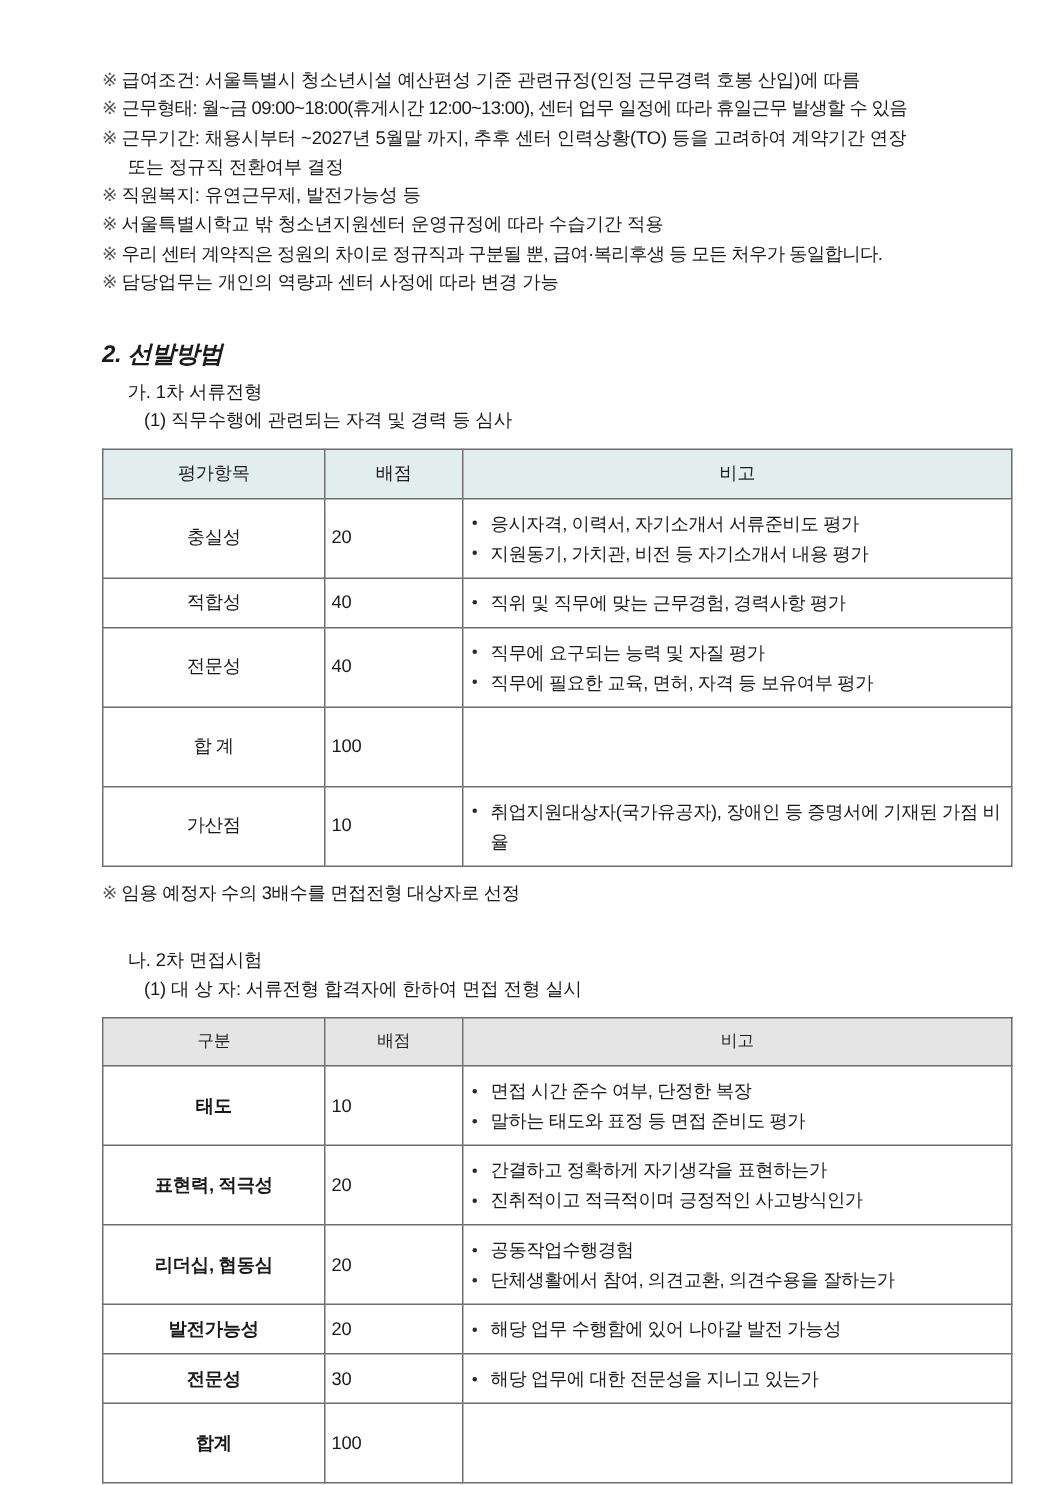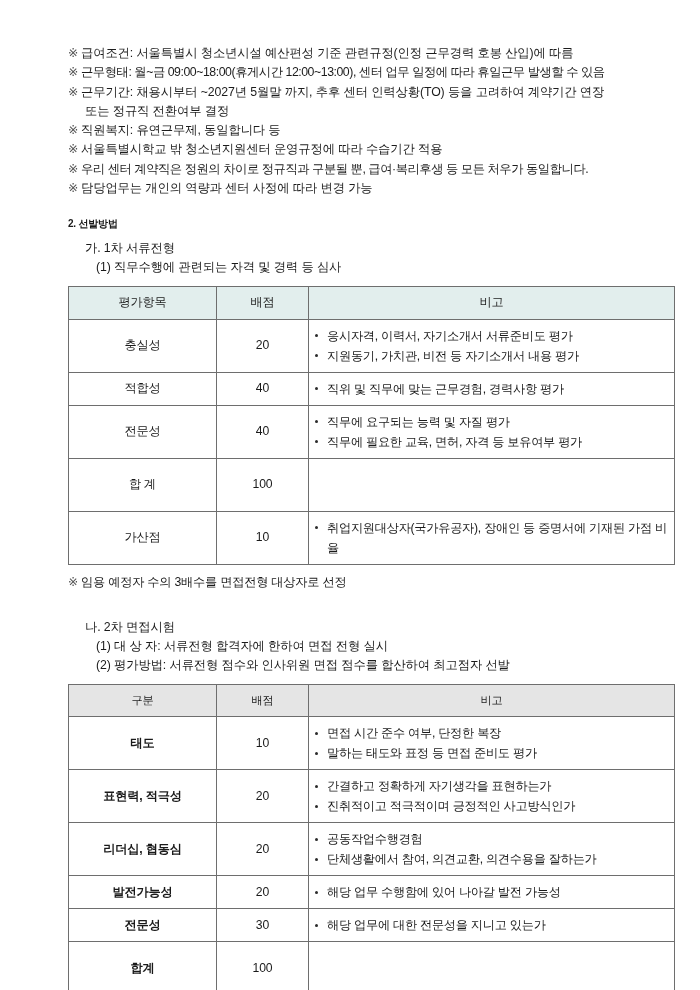--- a/index.html
+++ b/index.html
@@ -44,25 +44,26 @@
   .note-line.cont {
     padding-left: 17px;
     white-space: normal;
   }
   .note-line.tight {
     letter-spacing: -0.45px;
   }
 
   
   .sec-title {
-    font-size: 10px;
+    font-size: 16px;
     font-weight: bold;
     line-height: 18px;
-    margin-top: 17px;
+    margin-top: 30px;
     letter-spacing: -0.2px;
+    font-style: italic;
   }
   .sub-title {
     font-size: 12.3px;
     line-height: 19px;
     margin-top: 6px;
     padding-left: 17px;
     letter-spacing: -0.1px;
   }
   .sub-sub {
     font-size: 12.3px;
@@ -100,21 +101,20 @@
     font-size: 11.2px;
   }
   .col-item { width: 148px; }
   .col-score { width: 92px; }
   td.item {
     text-align: center;
     font-weight: normal;
   }
   td.item.b { font-weight: bold; }
   td.score {
-    text-align: center;
   }
   td.remark {
     padding: 5px 8px 5px 14px;
   }
   td.remark ul {
     margin: 0;
     padding: 0;
     list-style: none;
   }
   td.remark li {
@@ -148,21 +148,21 @@
 </head>
 <body>
 
 <div class="page">
 
   <div class="notes" id="notes-block">
       <div class="note-line"><span class="mark">※</span><span>급여조건: 서울특별시 청소년시설 예산편성 기준 관련규정(인정 근무경력 호봉 산입)에 따름</span></div>
       <div class="note-line tight"><span class="mark">※</span><span>근무형태: 월~금 09:00~18:00(휴게시간 12:00~13:00), 센터 업무 일정에 따라 휴일근무 발생할 수 있음</span></div>
       <div class="note-line"><span class="mark">※</span><span>근무기간: 채용시부터 ~2027년 5월말 까지, 추후 센터 인력상황(TO) 등을 고려하여 계약기간 연장</span></div>
       <div class="note-line cont"><span>또는 정규직 전환여부 결정</span></div>
-      <div class="note-line"><span class="mark">※</span><span>직원복지: 유연근무제, 동일합니다 등</span></div>
+      <div class="note-line"><span class="mark">※</span><span>직원복지: 유연근무제, 발전가능성 등</span></div>
       <div class="note-line"><span class="mark">※</span><span>서울특별시학교 밖 청소년지원센터 운영규정에 따라 수습기간 적용</span></div>
       <div class="note-line tight"><span class="mark">※</span><span>우리 센터 계약직은 정원의 차이로 정규직과 구분될 뿐, 급여·복리후생 등 모든 처우가 동일합니다.</span></div>
       <div class="note-line"><span class="mark">※</span><span>담당업무는 개인의 역량과 센터 사정에 따라 변경 가능</span></div>
     </div>
 
   <div class="sec-title">2. 선발방법</div>
 
   <div class="sub-title">가. 1차 서류전형</div>
   <div class="sub-sub">(1) 직무수행에 관련되는 자격 및 경력 등 심사</div>
 
@@ -227,21 +227,20 @@
   </table>
 
   <div class="below-note">
     <span class="mark">※</span><span>임용 예정자 수의 3배수를 면접전형 대상자로 선정</span>
   </div>
 
   <div class="gap"></div>
 
   <div class="sub-title">나. 2차 면접시험</div>
   <div class="sub-sub">(1) 대 상 자: 서류전형 합격자에 한하여 면접 전형 실시</div>
-  <div class="sub-sub">(2) 평가방법: 서류전형 점수와 인사위원 면접 점수를 합산하여 최고점자 선발</div>
 
   <table class="grade t2">
     <colgroup>
       <col class="col-item">
         <col class="col-score">
         <col>
     </colgroup>
     <thead>
       <tr>
         <th>구분</th>

